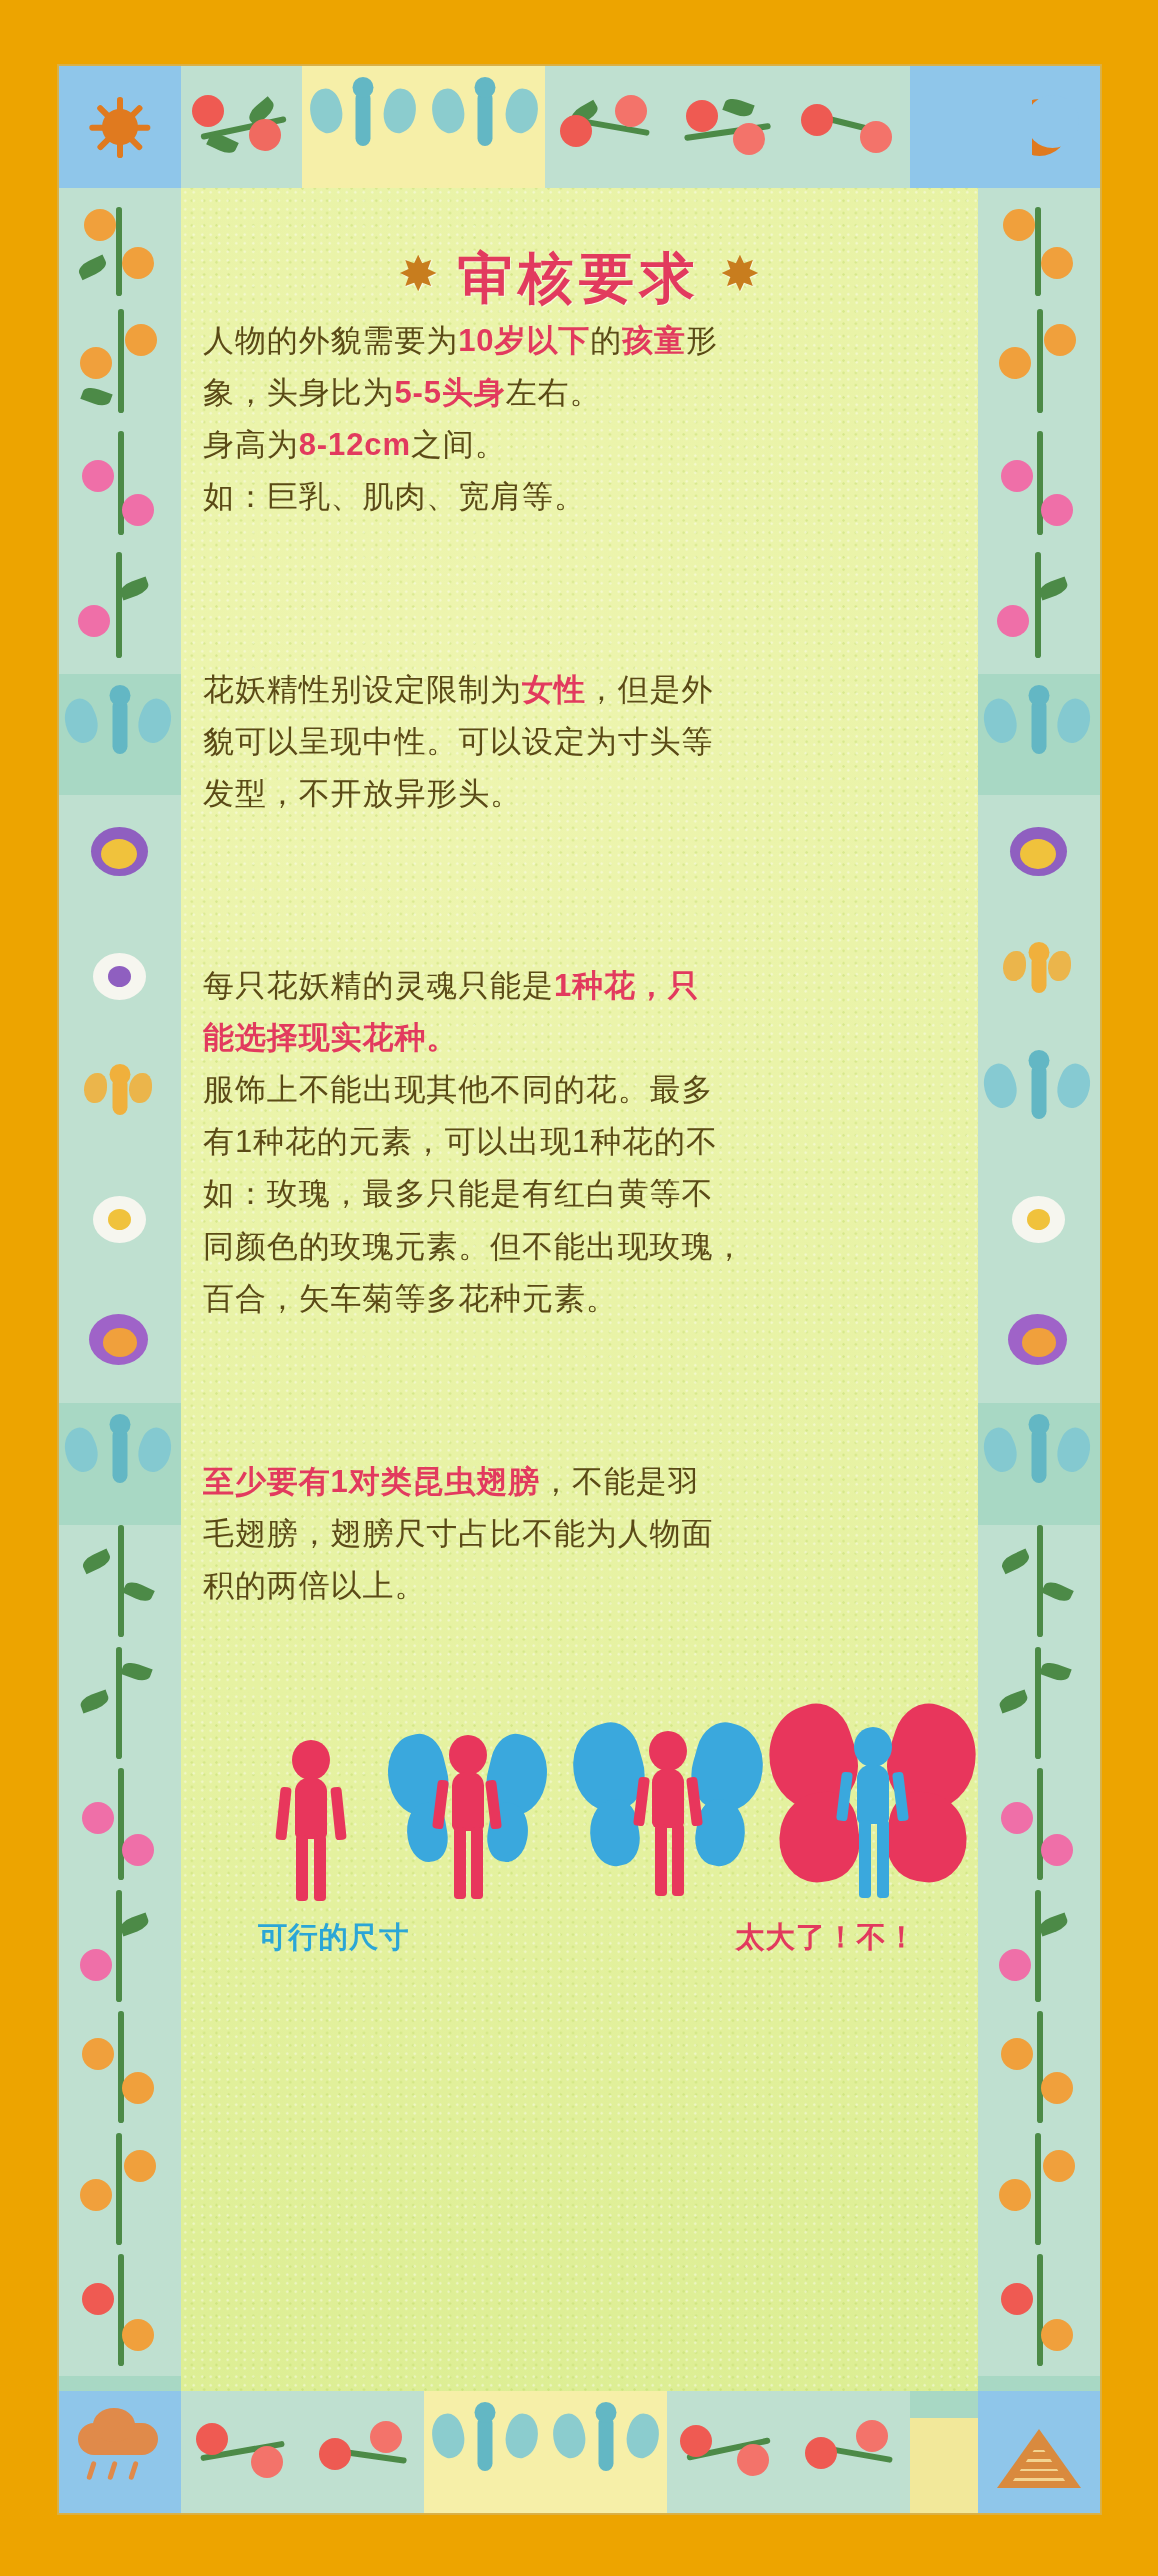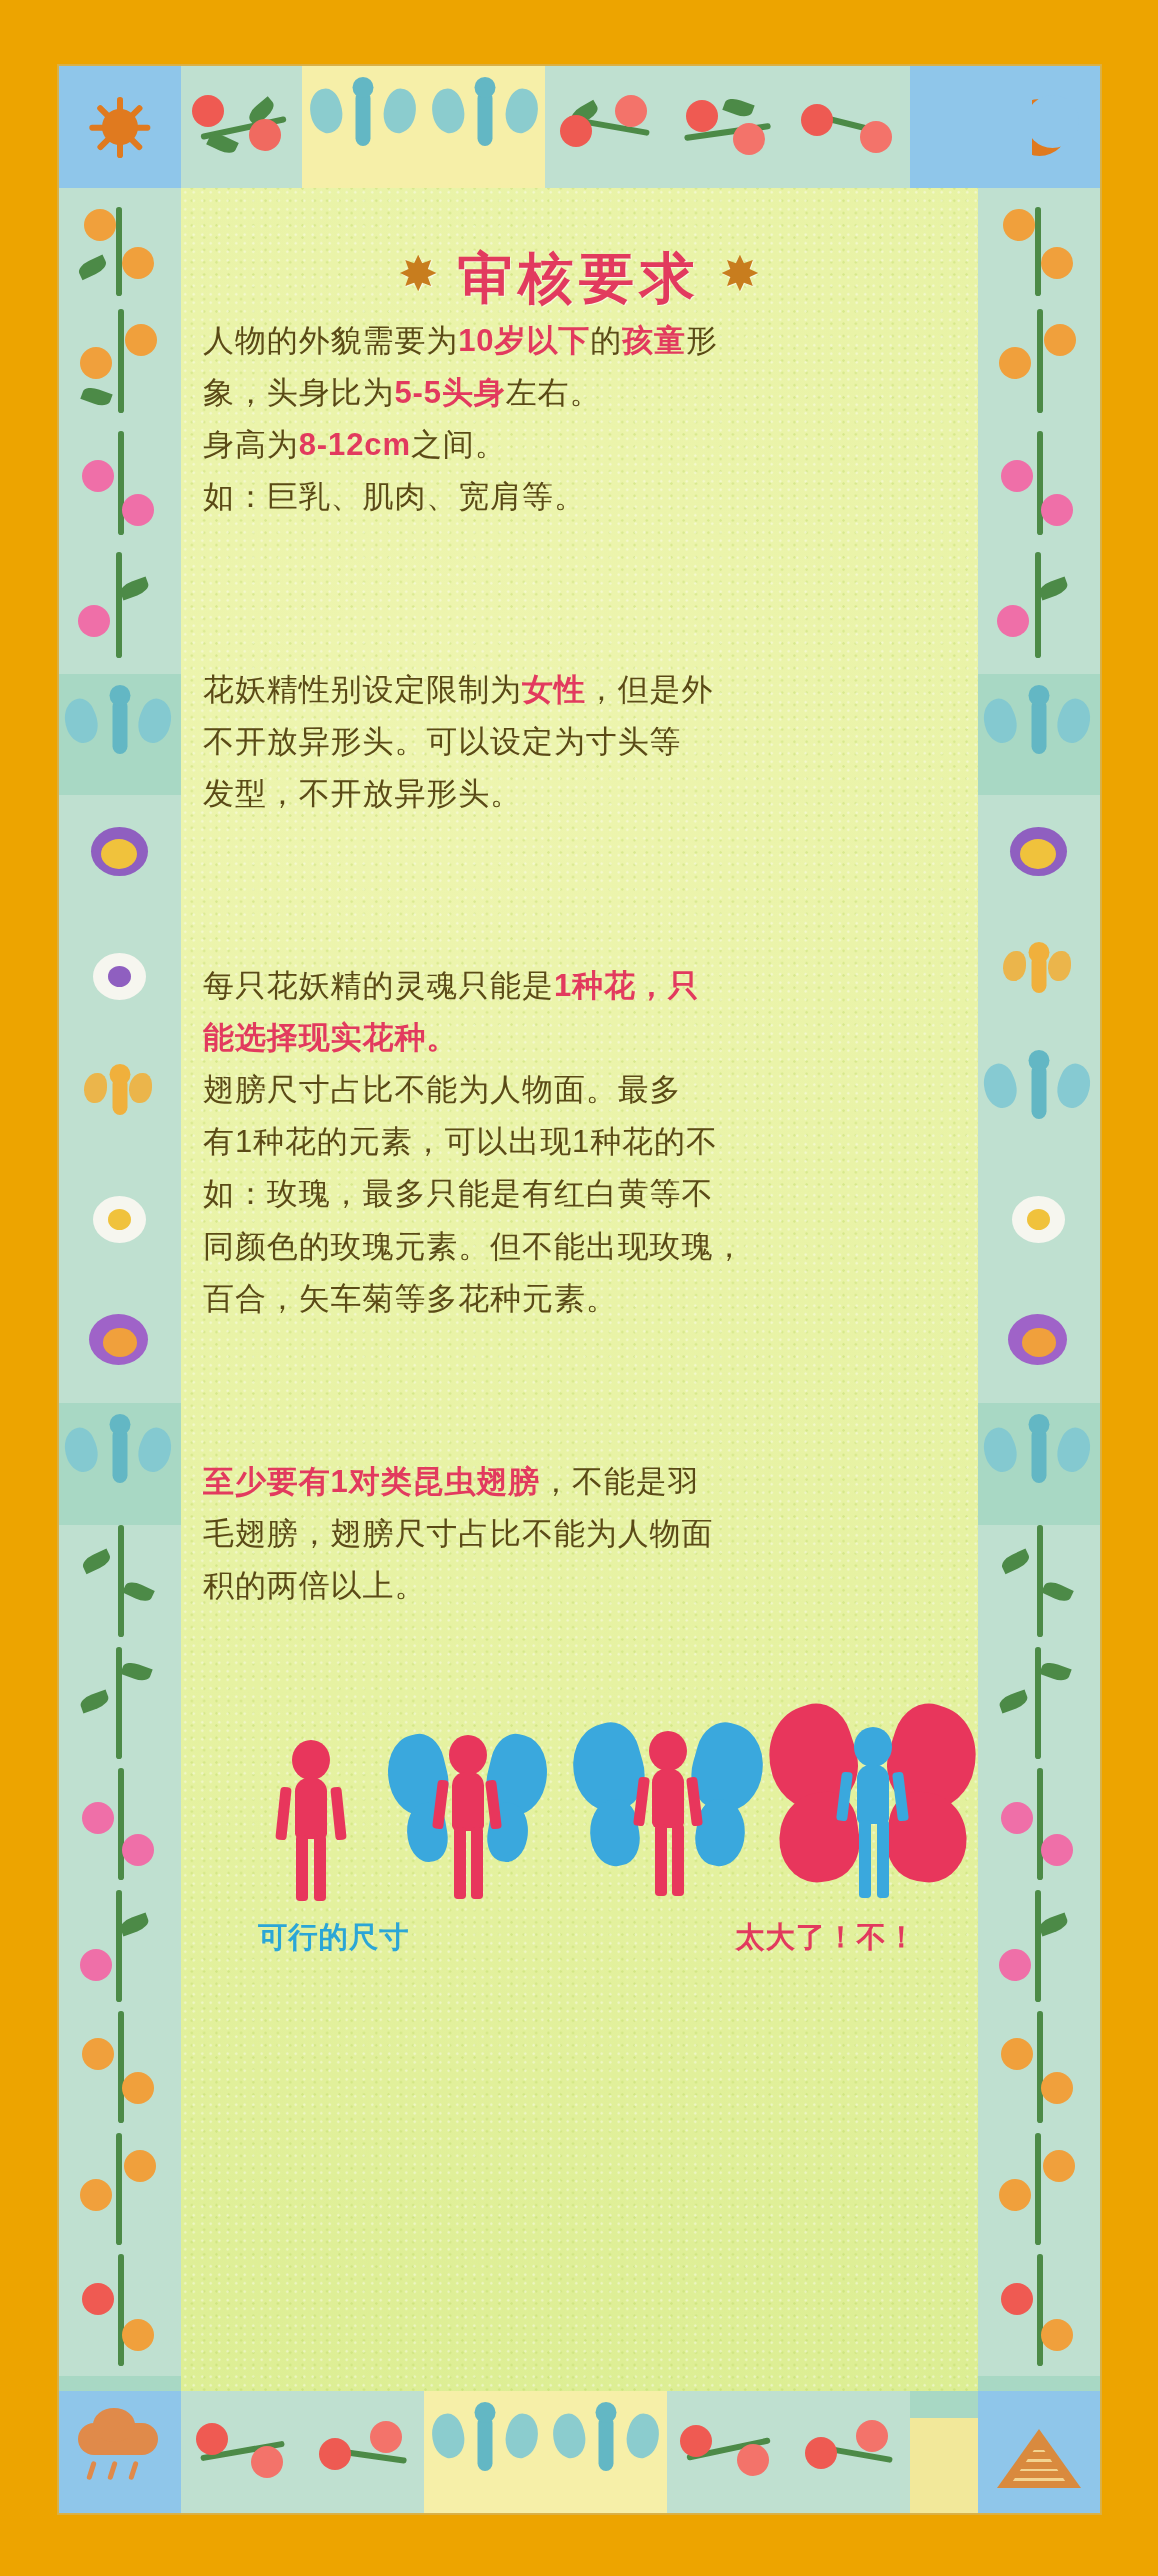--- a/index.html
+++ b/index.html
@@ -555,36 +555,36 @@
       <p class="para">
         <span>如：巨乳、肌肉、宽肩等。</span>
       </p>
     </div>
 
     <div class="block">
       <p class="para">
         <span>花妖精性别设定限制为</span><span class="hl">女性</span><span>，但是外</span>
       </p>
       <p class="para">
-        <span>不开放异形头。可以设定为寸头等</span>
+        <span>貌可以呈现中性。可以设定为寸头等</span>
       </p>
       <p class="para">
         <span>发型，不开放异形头。</span>
       </p>
     </div>
 
     <div class="block tight">
       <p class="para">
         <span>每只花妖精的灵魂只能是</span><span class="hl">1种花，只</span>
       </p>
       <p class="para">
         <span class="hl">能选择现实花种。</span>
       </p>
       <p class="para">
-        <span>翅膀尺寸占比不能为人物面。最多</span>
+        <span>服饰上不能出现其他不同的花。最多</span>
       </p>
       <p class="para">
         <span>有1种花的元素，可以出现1种花的不</span>
       </p>
       <p class="para">
         <span>如：玫瑰，最多只能是有红白黄等不</span>
       </p>
       <p class="para">
         <span>同颜色的玫瑰元素。但不能出现玫瑰，</span>
       </p>

